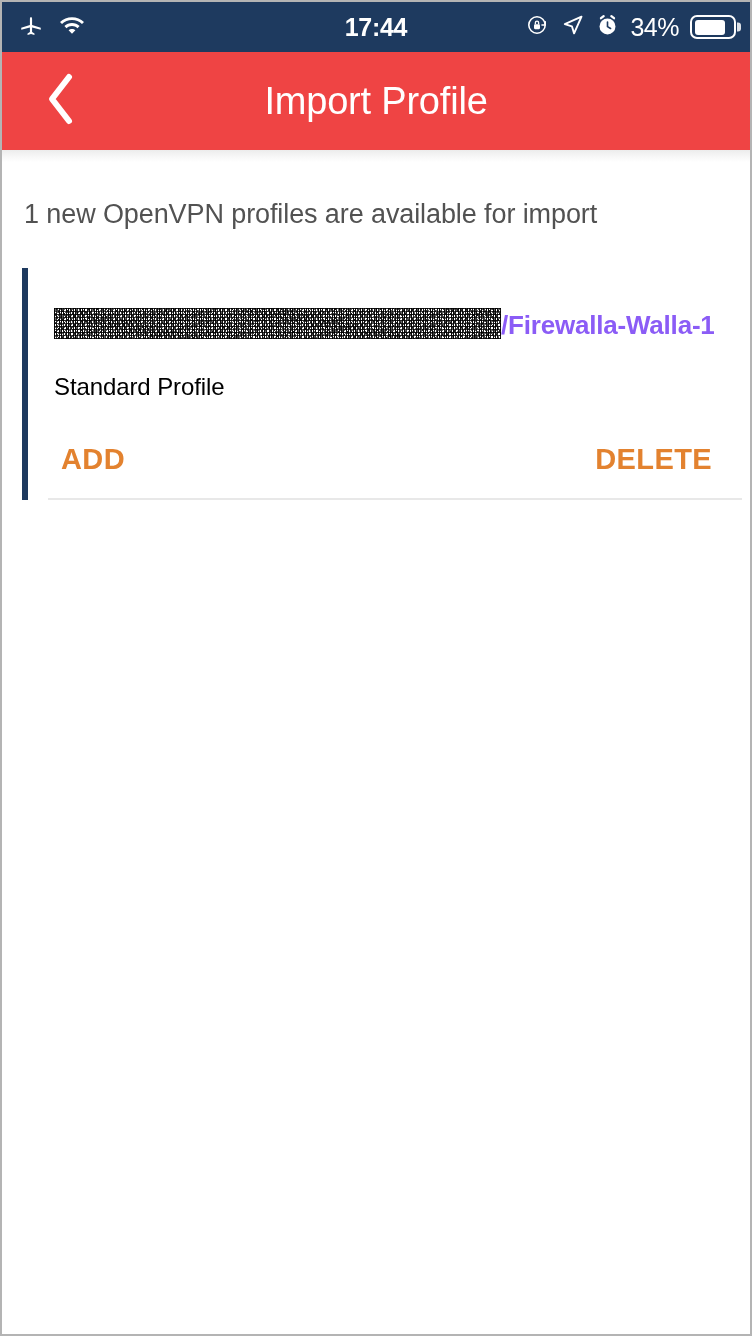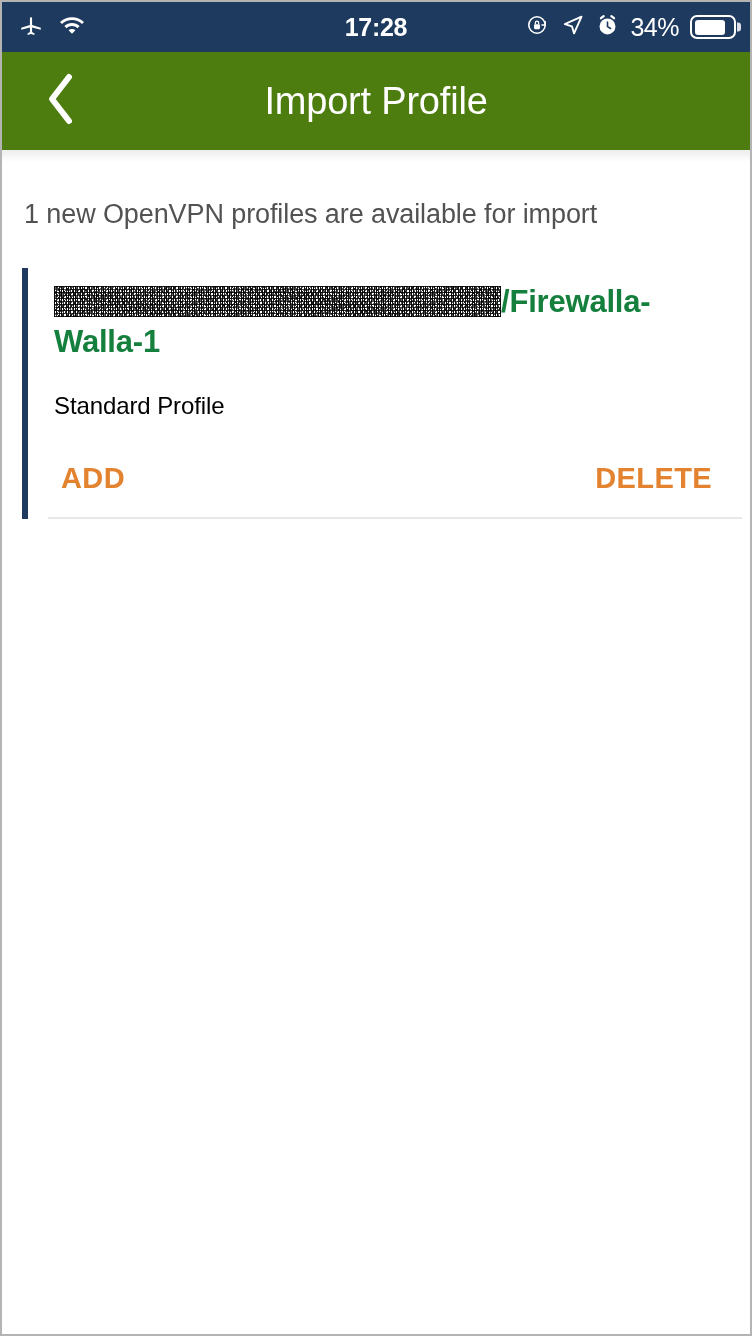--- a/index.html
+++ b/index.html
@@ -87,21 +87,21 @@
   .battery-fill {
     height: 100%;
     background: #ffffff;
     border-radius: 3px;
   }
 
   
   .navbar {
     position: relative;
     height: 98px;
-    background: #4d7c0f;
+    background: #ef4444;
     display: flex;
     align-items: center;
   }
   .back-btn {
     position: absolute;
     left: 22px;
     top: 50%;
     transform: translateY(-50%);
     width: 72px;
     height: 72px;
@@ -153,27 +153,28 @@
   .card-divider {
     position: absolute;
     left: 20px;
     right: 8px;
     bottom: 0;
     height: 2px;
     background: #e8e8e8;
   }
 
   .profile-name {
-    font-size: 31px;
+    font-size: 26px;
     font-weight: bold;
-    color: #15803d;
+    color: #8b5cf6;
     line-height: 1.28;
     letter-spacing: -0.2px;
     word-break: break-word;
     display: block;
+    margin-top: 26px;
   }
   
   .redacted {
     display: inline-block;
     vertical-align: -5px;
     width: 447px;
     height: 31px;
     background-color: #ffffff;
     background-image:
       repeating-linear-gradient(
@@ -244,21 +245,21 @@
       </span>
       <span>
         <svg width="28" height="22" viewBox="0 0 28 22" fill="#ffffff">
           <path d="M14 3.2C9.4 3.2 5.2 5 2 7.9l2 2.2C6.7 7.6 10.2 6.1 14 6.1s7.3 1.5 10 4l2-2.2C22.8 5 18.6 3.2 14 3.2z"></path>
           <path d="M14 9.1c-2.9 0-5.6 1.1-7.6 2.9l2.1 2.2c1.5-1.3 3.4-2.1 5.5-2.1s4 .8 5.5 2.1l2.1-2.2c-2-1.8-4.7-2.9-7.6-2.9z"></path>
           <path d="M14 15c-1.3 0-2.5.5-3.4 1.3L14 19.8l3.4-3.5c-.9-.8-2.1-1.3-3.4-1.3z"></path>
         </svg>
       </span>
     </div>
 
-    <div class="sb-center">17:28</div>
+    <div class="sb-center">17:44</div>
 
     <div class="sb-right">
       <span>
         <svg width="24" height="24" viewBox="0 0 24 24" fill="none" stroke="#ffffff" stroke-width="1.6">
           <circle cx="11" cy="12" r="8.2"></circle>
           <rect x="8" y="11.2" width="6" height="5" rx="1.1" fill="#ffffff" stroke="none"></rect>
           <path d="M9.4 11.2v-1.5a1.6 1.6 0 013.2 0v1.5" stroke-width="1.4"></path>
           <path d="M19.2 8.8v3.2h-3.2" stroke-linecap="round" stroke-linejoin="round"></path>
         </svg>
       </span>

